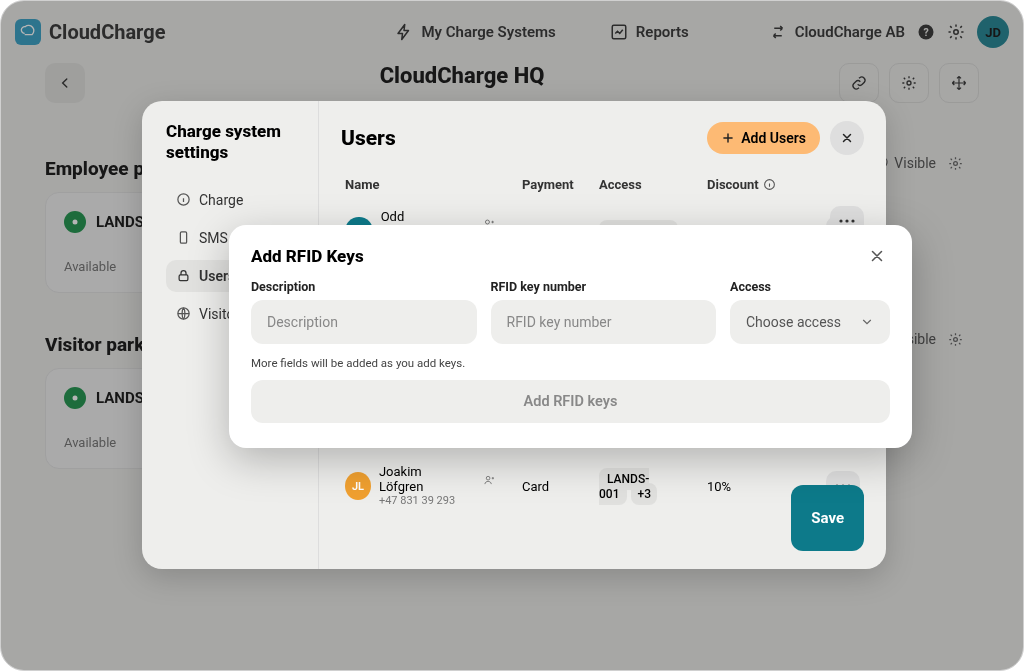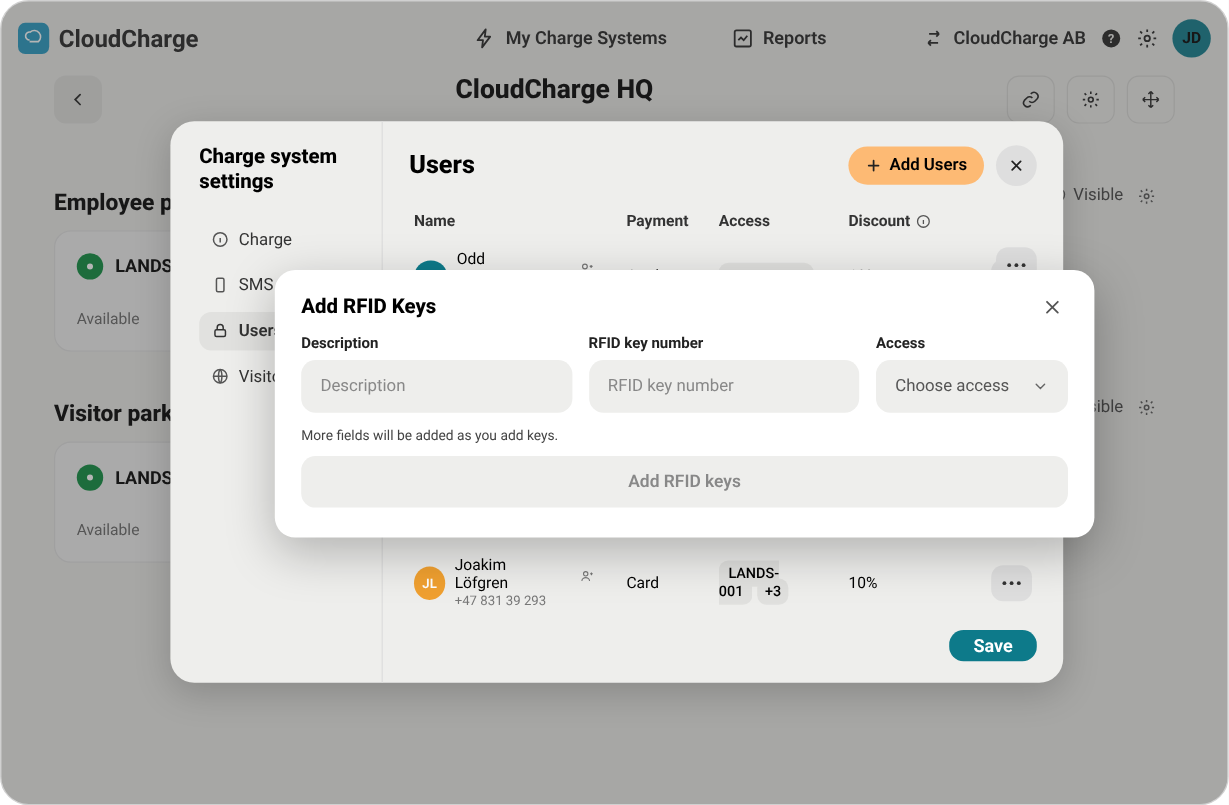--- a/index.html
+++ b/index.html
@@ -62,21 +62,21 @@
   .c-name{width:150px;} .c-pay{width:104px;padding-left:27px;} .c-acc{width:108px;} .c-disc{width:86px;display:flex;align-items:center;gap:4px;}
   .row { display:flex; align-items:center; padding:10px 4px; font-size:13px;}
   .user-cell { display:flex;align-items:center;gap:8px;width:150px;}
   .uav { width:28px;height:28px;border-radius:50%;display:flex;align-items:center;justify-content:center;color:#fff;font-size:11px;font-weight:600;}
   .uav.oj{background:#0d7a8a;} .uav.jl{background:#f0a030;}
   .uname{font-weight:400;font-size:13px;line-height:1.1;display:flex;align-items:center;gap:23px;}
   .uphone{font-size:11px;color:#777;}
   .chip { background:#e0e0de;border-radius:8px;padding:4px 8px;font-size:12px;font-weight:500;}
   .chip-sm { background:#e0e0de;border-radius:8px;padding:4px 6px;font-size:12px;font-weight:500;margin-left:4px;}
   .dots-btn { width:34px;height:30px;border-radius:10px;background:#dedede;display:flex;align-items:center;justify-content:center;margin-left:auto;}
-  .save-btn { position:absolute; right:22px; bottom:18px; background:#0d7a8a;color:#fff;border-radius:12px;padding:4px 20px;font-weight:700;font-size:15px;}
+  .save-btn { position:absolute; right:22px; bottom:18px; background:#0d7a8a;color:#fff;border-radius:12px;padding:24px 20px;font-weight:700;font-size:15px;}
 
   .ghost-rows { position:absolute; right:22px; top:200px; display:flex;flex-direction:column;gap:12px;}
   .ghost-rows .dots-btn{margin:0;}
 
   
   .modal2 {
     position:absolute; left:228px; top:224px; width:683px; height:223px;
     background:#fff; border-radius:17px; box-shadow:0 12px 40px rgba(0,0,0,.25);
     padding:18px 22px;
   }

